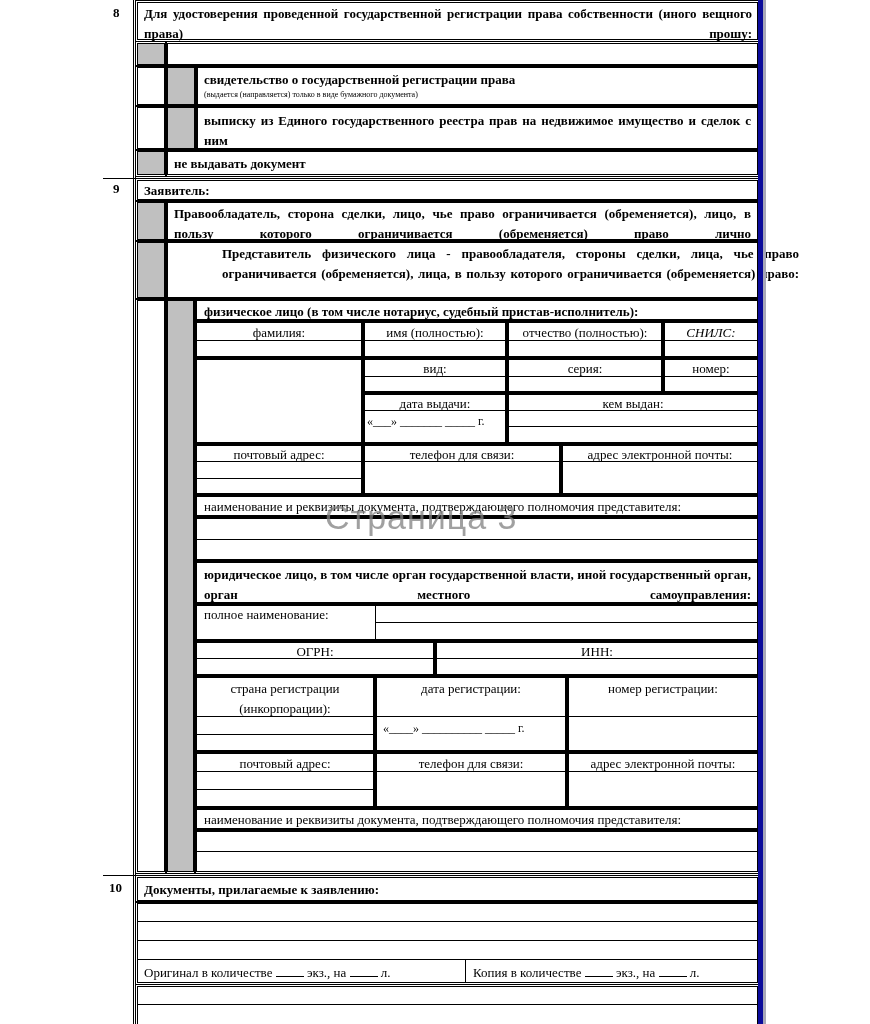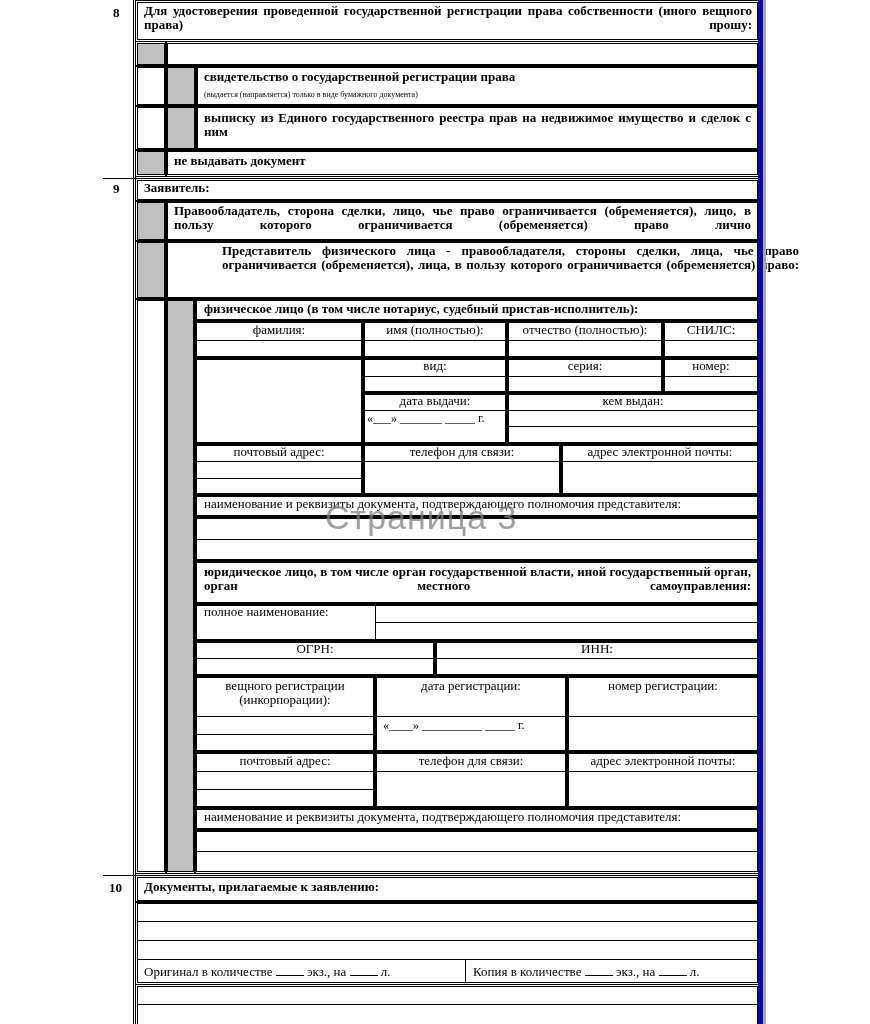--- a/index.html
+++ b/index.html
@@ -2,21 +2,21 @@
 <html><head>
 <meta charset="utf-8">
 <style>
   html, body { margin:0; padding:0; background:#ffffff; }
   body { width:870px; height:1024px; position:relative; overflow:hidden;
          font-family:"Liberation Serif","DejaVu Serif",serif; color:#000; }
   .page { position:absolute; left:0; top:0; width:870px; height:1024px; }
   .abs { position:absolute; box-sizing:border-box; }
   .box { position:absolute; box-sizing:border-box; border:1px solid #000; outline:1px solid #000; outline-offset:1px; background:#fff; }
   .gray { background:#c0c0c0; }
-  .t { position:absolute; font-size:13px; line-height:14px; }
+  .t { position:absolute; font-size:13px; line-height:20px; }
   .b { font-weight:bold; }
   .c { text-align:center; }
   .j { text-align:justify; text-align-last:justify; }
   .hline { position:absolute; height:1px; background:#000; }
   .vline { position:absolute; width:1px; background:#000; }
   .num { position:absolute; font-weight:bold; font-size:13px; }
   .blue-bar { position:absolute; left:758px; top:0; width:5px; height:1024px; background:#0b0b9b; }
   .blue-shadow { position:absolute; left:763px; top:0; width:3px; height:1024px; background:#a8a8b8; }
   .watermark { position:absolute; left:325px; top:498px; font-family:"Liberation Sans","DejaVu Sans",sans-serif;
                font-size:34px; color:rgba(128,128,128,0.75); letter-spacing:1px; }
@@ -83,21 +83,21 @@
   <div class="t c" style="left:364px; top:323px; width:142px;">имя (полностью):</div>
   <div class="hline" style="left:365px; top:340px; width:140px;"></div>
   <div class="abs" style="left:365px; top:341px; width:140px; height:15px;"></div>
 
   <div class="box" style="left:508px; top:322px; width:154px; height:35px;"></div>
   <div class="t c" style="left:508px; top:323px; width:154px;">отчество (полностью):</div>
   <div class="hline" style="left:509px; top:340px; width:152px;"></div>
   <div class="abs" style="left:509px; top:341px; width:152px; height:15px;"></div>
 
   <div class="box" style="left:664px; top:322px; width:94px; height:35px;"></div>
-  <div class="t c" style="left:664px; top:323px; width:94px;">СНИЛС:</div>
+  <div class="t c" style="left:664px; top:323px; width:94px;font-style:italic;">СНИЛС:</div>
   <div class="hline" style="left:665px; top:340px; width:92px;"></div>
   <div class="abs" style="left:665px; top:341px; width:92px; height:15px;"></div>
 
   <div class="box" style="left:196px; top:359px; width:166px; height:84px;"></div>
 
   <div class="box" style="left:364px; top:359px; width:142px; height:33px;"></div>
   <div class="t c" style="left:364px; top:359px; width:142px;">вид:</div>
   <div class="hline" style="left:365px; top:376px; width:140px;"></div>
   <div class="abs" style="left:365px; top:377px; width:140px; height:14px;"></div>
 
@@ -156,21 +156,21 @@
   <div class="t c" style="left:196px; top:642px; width:238px;">ОГРН:</div>
   <div class="hline" style="left:197px; top:658px; width:236px;"></div>
   <div class="abs" style="left:197px; top:659px; width:236px; height:15px;"></div>
 
   <div class="box" style="left:436px; top:642px; width:322px; height:33px;"></div>
   <div class="t c" style="left:436px; top:642px; width:322px;">ИНН:</div>
   <div class="hline" style="left:437px; top:658px; width:320px;"></div>
   <div class="abs" style="left:437px; top:659px; width:320px; height:15px;"></div>
 
   <div class="box" style="left:196px; top:677px; width:178px; height:74px;"></div>
-  <div class="t c" style="left:210px; top:679px; width:150px;">вещного регистрации (инкорпорации):</div>
+  <div class="t c" style="left:210px; top:679px; width:150px;">страна регистрации (инкорпорации):</div>
   <div class="hline" style="left:197px; top:716px; width:176px;"></div>
   <div class="hline" style="left:197px; top:734px; width:176px;"></div>
   <div class="abs" style="left:197px; top:717px; width:176px; height:33px;"></div>
 
   <div class="box" style="left:376px; top:677px; width:190px; height:74px;"></div>
   <div class="t c" style="left:376px; top:679px; width:190px;">дата регистрации:</div>
   <div class="hline" style="left:377px; top:716px; width:188px;"></div>
   <div class="t" style="left:383px; top:718px; font-size:12px;">«____» __________ _____ г.</div>
 
   <div class="box" style="left:568px; top:677px; width:190px; height:74px;"></div>

